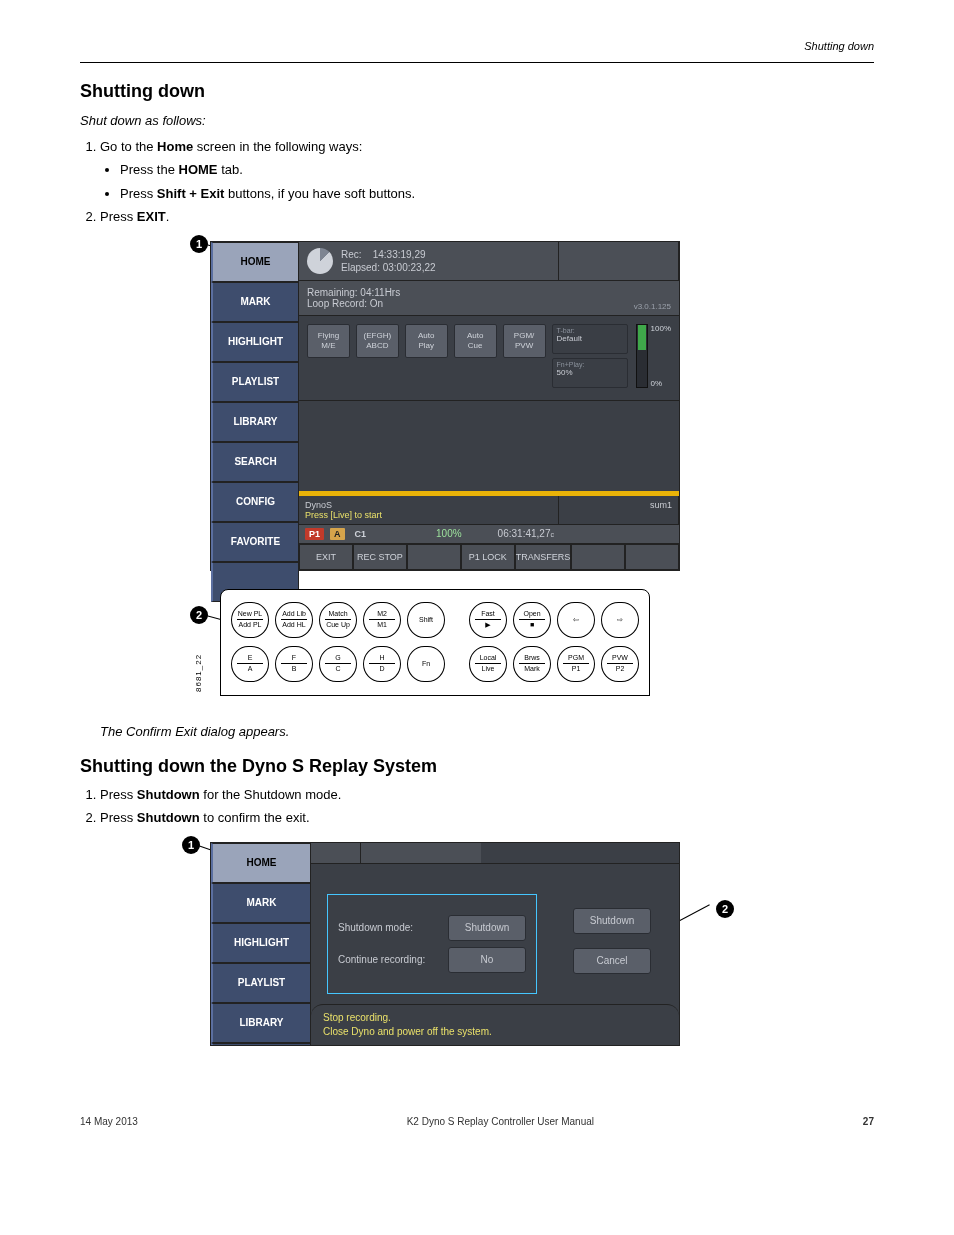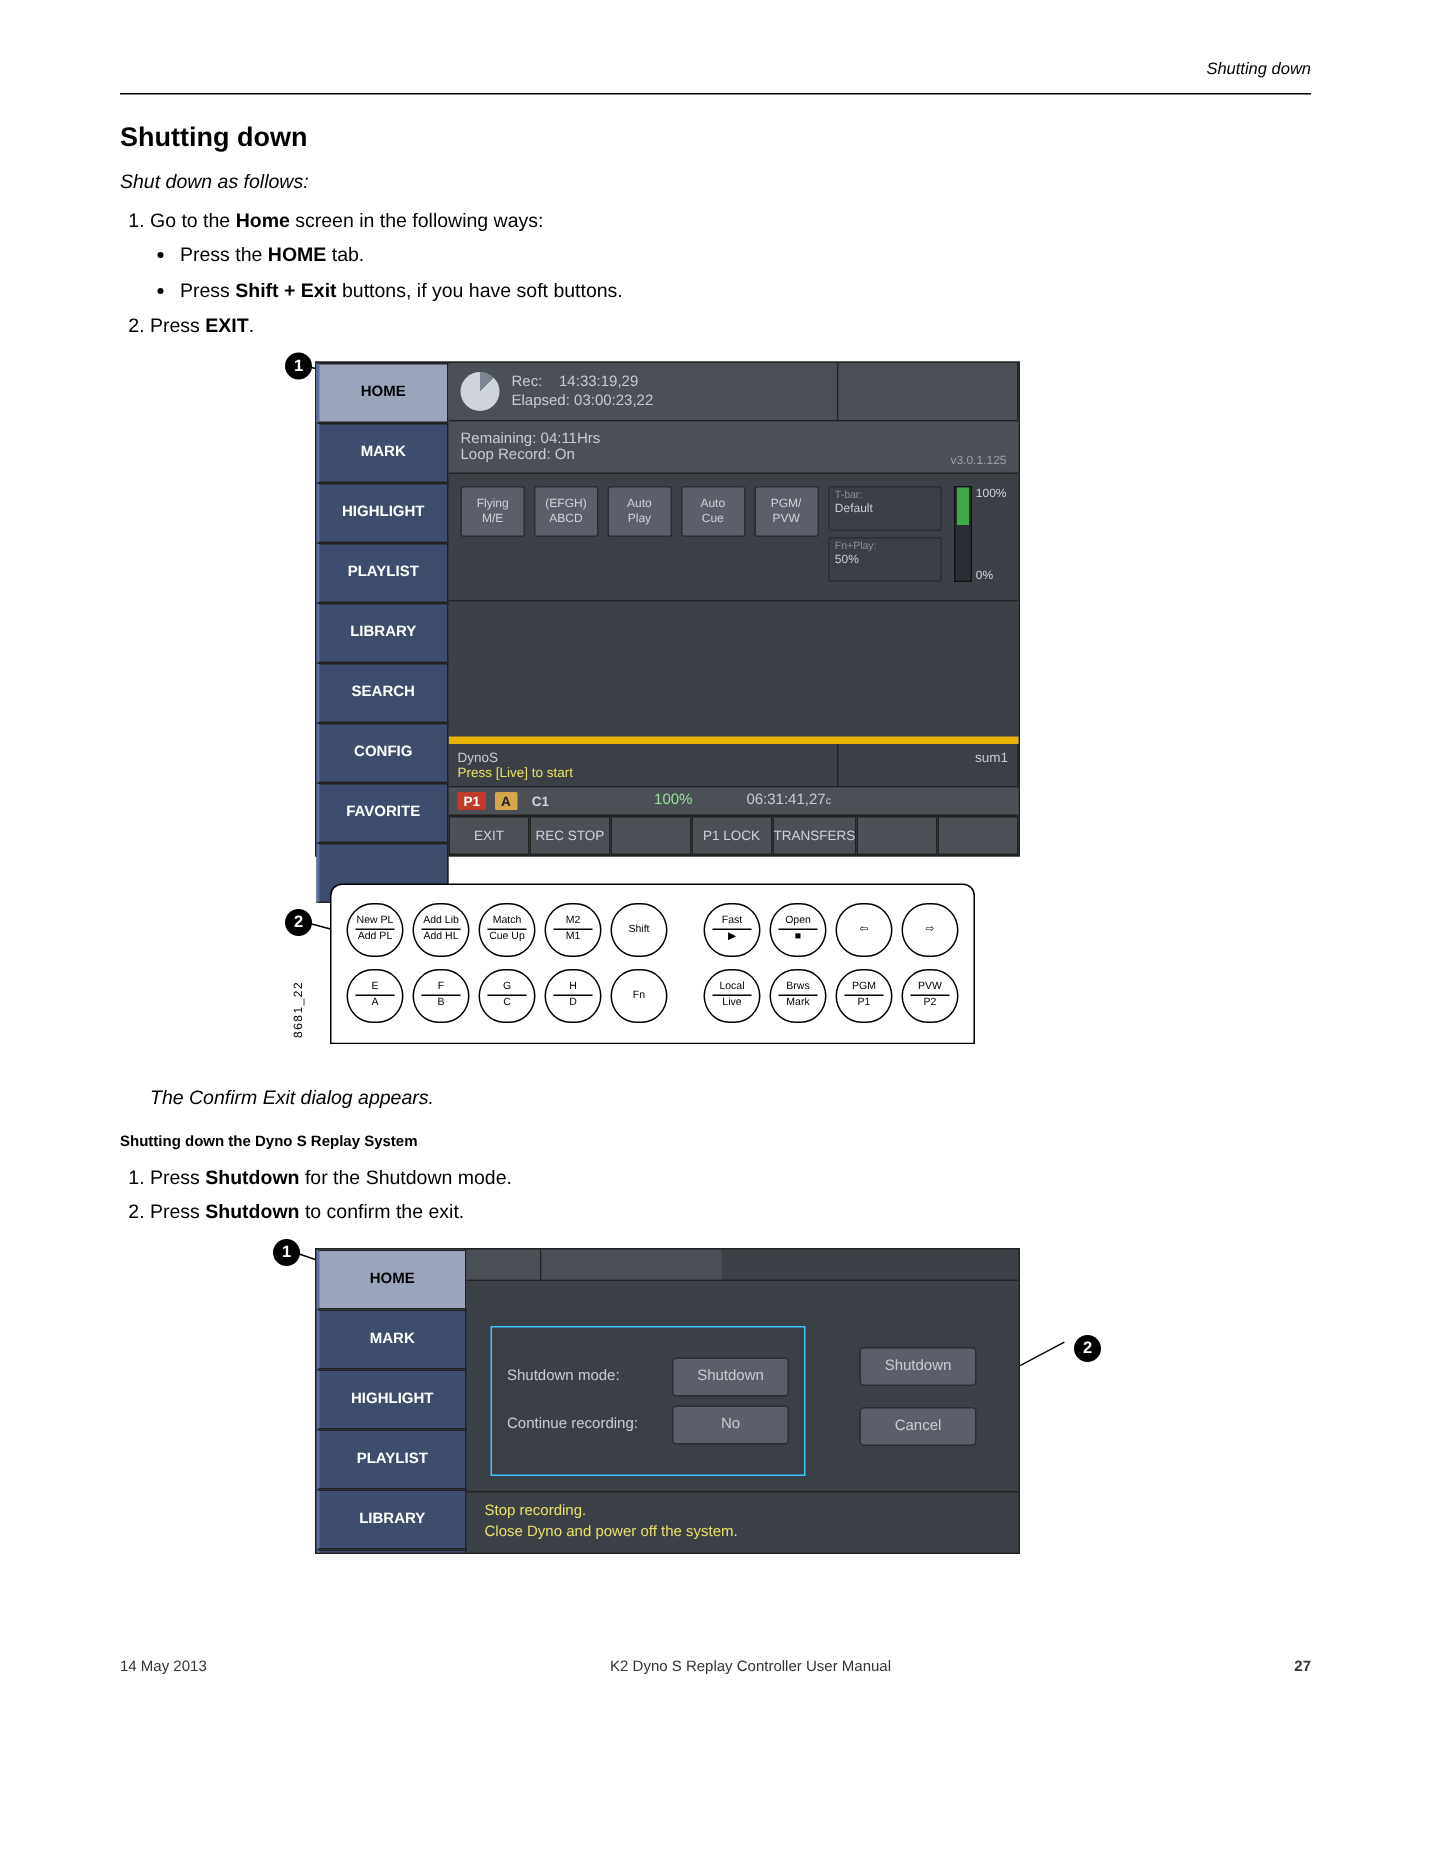--- a/index.html
+++ b/index.html
@@ -11,21 +11,21 @@
     font-size: 13px;
     color: #000;
   }
   .page {
     padding: 40px 80px 60px 80px;
     position: relative;
   }
   .rule { border-top: 1px solid #000; margin: 10px 0 16px 0; }
   .header-right { text-align: right; font-size: 11px; font-style: italic; margin-bottom: 4px; }
   .h2 { font-weight: bold; font-size: 18px; margin: 18px 0 10px 0; }
-  .h3 { font-weight: bold; font-size: 10px; margin: 14px 0 8px 0; }
+  .h3 { font-weight: bold; font-size: 18px; margin: 14px 0 8px 0; }
   p { margin: 4px 0; line-height: 1.45; font-style: italic; }
   .steps { margin: 6px 0 0 20px; }
   .steps li { margin: 4px 0; line-height: 1.5; }
   .sub { margin-left: 20px; }
   .bold { font-weight: bold; }
 
   
   .callout-wrap { position: relative; margin: 14px 0 20px 0; }
   .callout-num {
     position: absolute;
@@ -171,21 +171,21 @@
   }
   .dlg-row{ display:flex; align-items:center; margin:6px 0; gap:8px;}
   .dlg-row label{ flex:1; color:#c8cbd2;}
   .dlg-btn{
     width:78px; height:26px; background:#5a5f69; border:1px solid #2a2d33;
     border-radius:3px; display:flex;align-items:center;justify-content:center;
   }
   .right-col{ width:90px; display:flex; flex-direction:column; gap:14px; padding-top:14px;}
   .yellow-msg{
     padding:6px 12px; color:#e9e06a; border-top:1px solid #222;
-    font-size:10px; line-height:1.4;
+    font-size:10px; line-height:1.4;border-radius:12px;
   }
 
   .footer{
     margin-top:70px; display:flex; justify-content:space-between;
     font-size:10px; color:#333;
   }
   .pgnum{ font-weight:bold;}
 </style>
 </head>
 <body>

